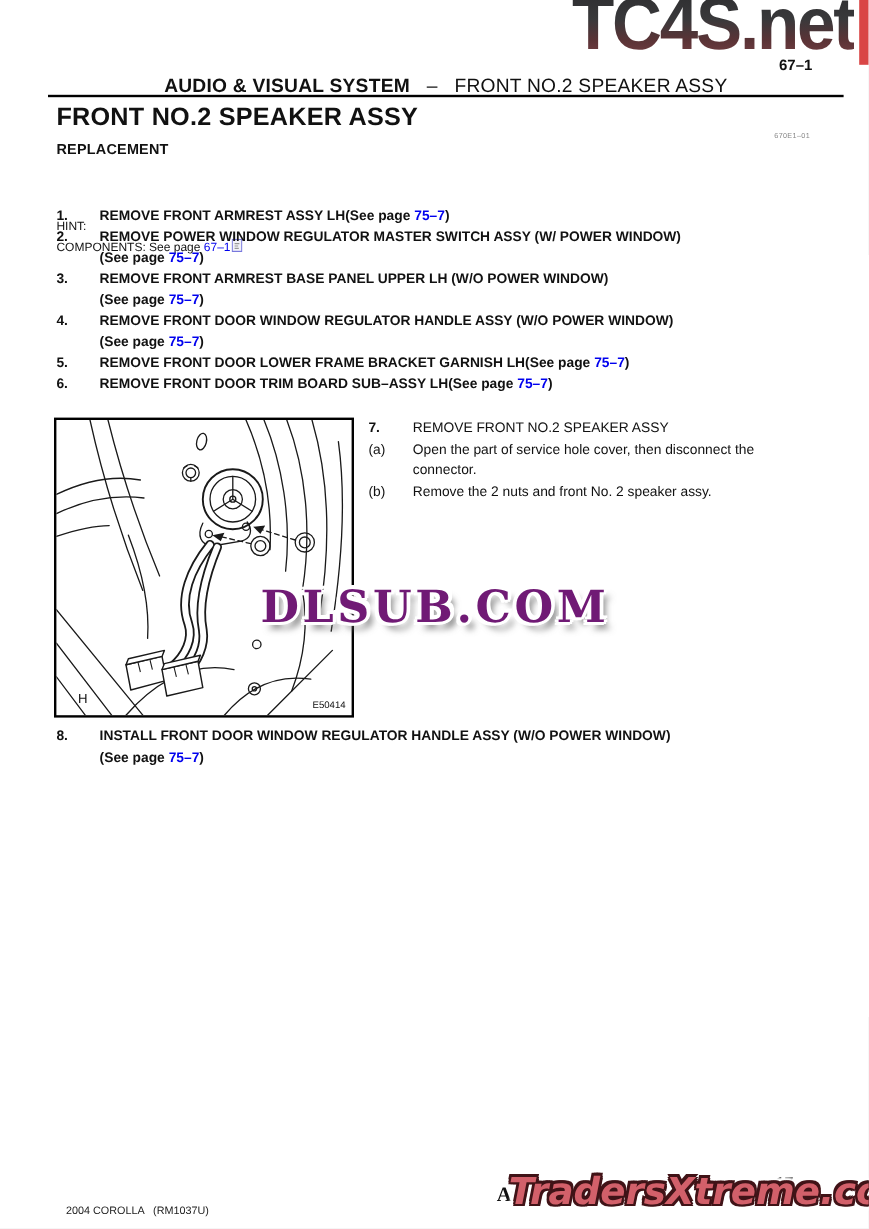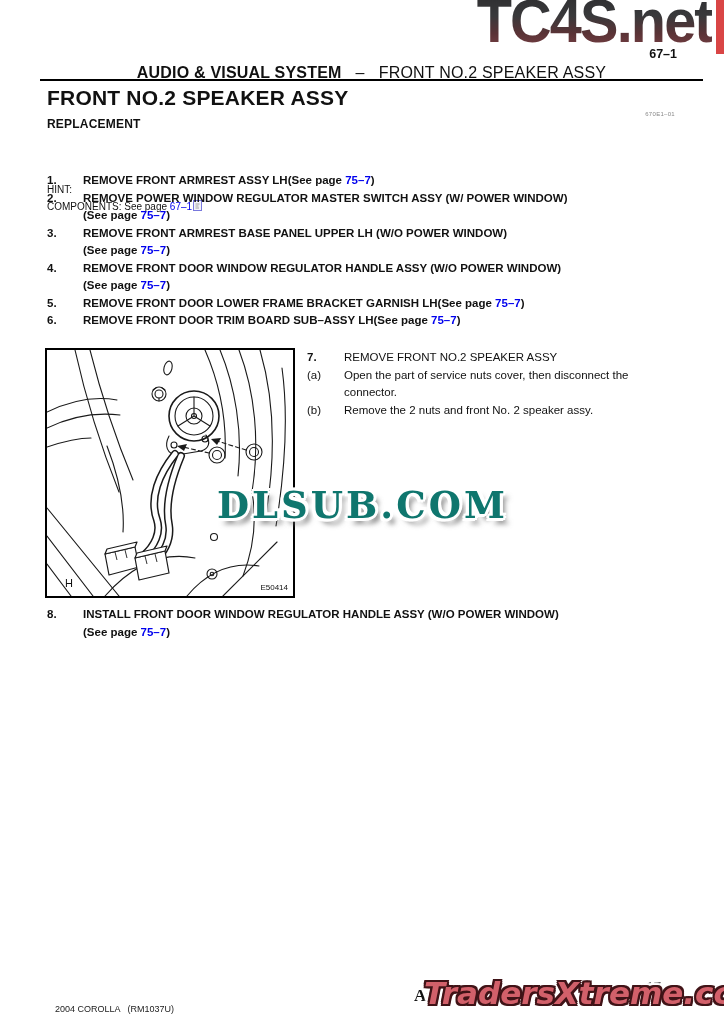--- a/index.html
+++ b/index.html
@@ -57,21 +57,21 @@
   .s7-row { display:flex; }
   .s7-label { width:37px; flex:0 0 37px; }
   .s7-title { font-weight:normal; }
   .s7-num { width:37px; flex:0 0 37px; font-weight:bold; }
   .s7-text { width:331px; }
   
   .wm-dlsub {
     position:absolute; left:217px; top:483px; z-index:4;
     font-family:"DejaVu Serif", serif; font-weight:bold;
     font-size:37px; letter-spacing:3px; white-space:nowrap;
-    color:#0f766e;
+    color:#701a75;
     text-shadow:
       -2px -2px 0 #fff, 2px -2px 0 #fff, -2px 2px 0 #fff, 2px 2px 0 #fff,
       -3px 0 0 #fff, 3px 0 0 #fff, 0 -3px 0 #fff, 0 3px 0 #fff,
       -3px 3px 0 #fff, 3px -3px 0 #fff,
       5px 6px 5px rgba(110,110,110,0.75);
   }
   
   .footer-model { position:absolute; left:55px; top:1004px; font-size:9px; white-space:pre; color:#222; }
   .bottom-partial { position:absolute; left:414px; top:986px; z-index:1;
     font-family:"Liberation Serif", serif; font-weight:bold; font-size:17px; }
@@ -236,21 +236,21 @@
   <div class="wm-dlsub">DLSUB.COM</div>
 
   <div class="step7">
     <div class="s7-row">
       <div class="s7-num">7.</div>
       <div class="s7-title">REMOVE FRONT NO.2 SPEAKER ASSY</div>
     </div>
     <div id="substeps7">
         <div class="s7-row">
           <div class="s7-label">(a)</div>
-          <div class="s7-text">Open the part of service nuts cover, then disconnect the connector.</div>
+          <div class="s7-text">Open the part of service hole cover, then disconnect the connector.</div>
         </div>
         <div class="s7-row">
           <div class="s7-label">(b)</div>
           <div class="s7-text">Remove the 2 nuts and front No. 2 speaker assy.</div>
         </div>
       </div>
   </div>
 
   <div class="step8" id="step8-container">
       <div class="step">

